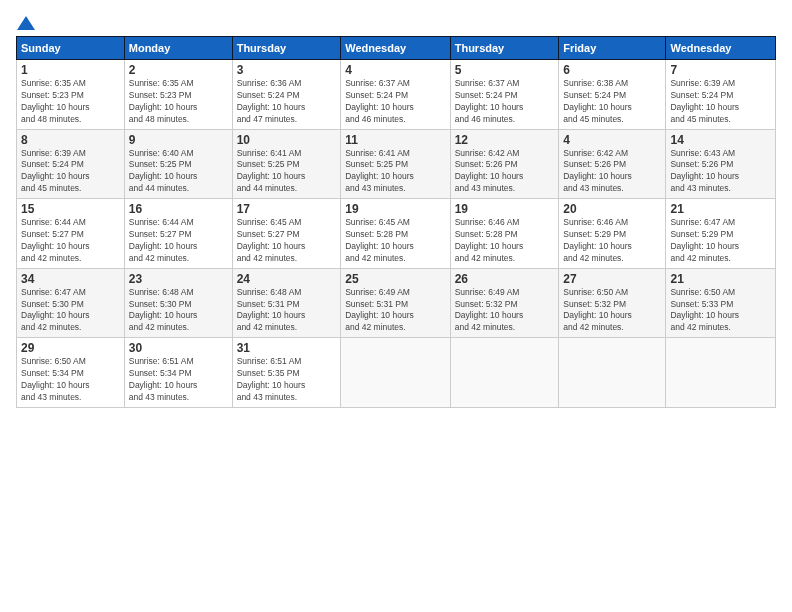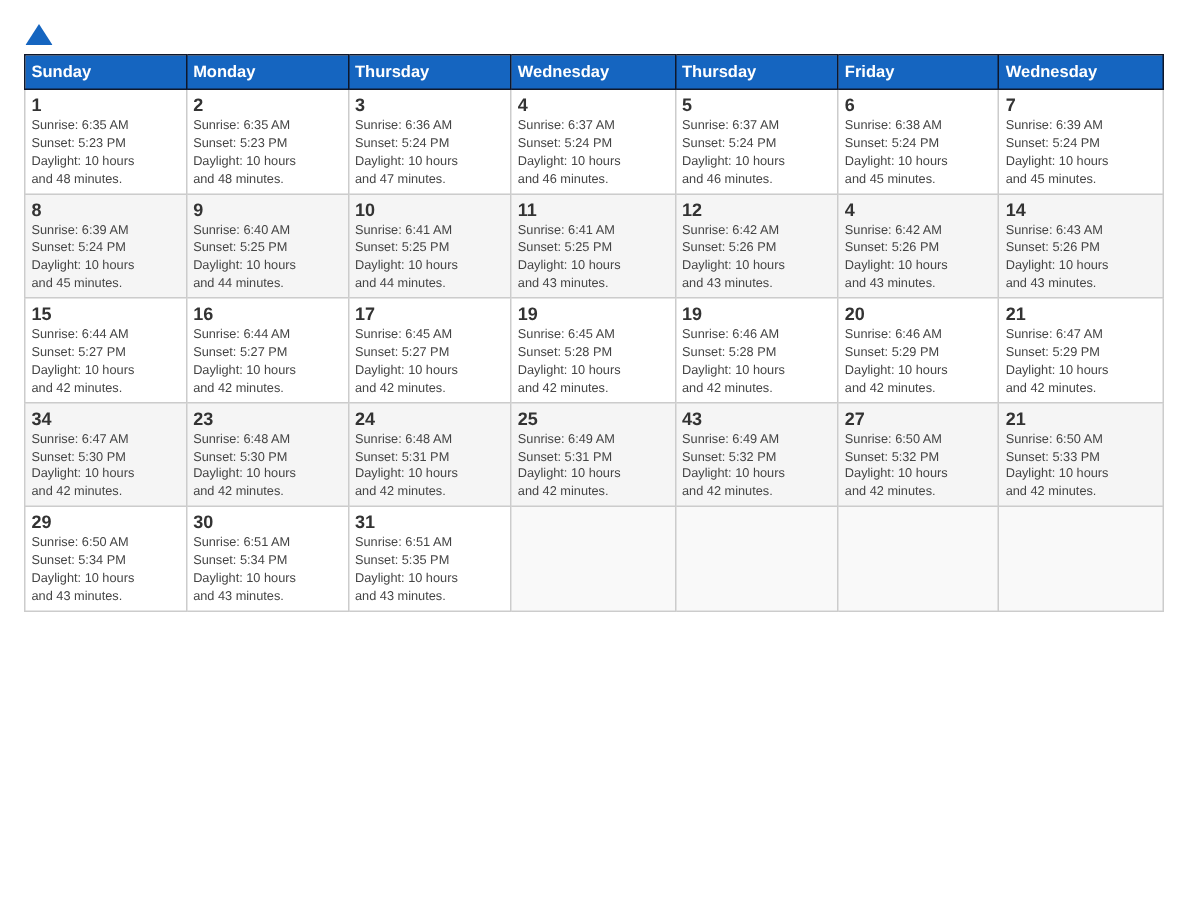--- a/index.html
+++ b/index.html
@@ -229,21 +229,21 @@
       </td>
           <td>
         <span class="day-number">24</span>
         <div class="day-info">Sunrise: 6:48 AM<br>Sunset: 5:31 PM<br>Daylight: 10 hours<br>and 42 minutes.</div>
       </td>
           <td>
         <span class="day-number">25</span>
         <div class="day-info">Sunrise: 6:49 AM<br>Sunset: 5:31 PM<br>Daylight: 10 hours<br>and 42 minutes.</div>
       </td>
           <td>
-        <span class="day-number">43</span>
+        <span class="day-number">26</span>
         <div class="day-info">Sunrise: 6:49 AM<br>Sunset: 5:32 PM<br>Daylight: 10 hours<br>and 42 minutes.</div>
       </td>
           <td>
         <span class="day-number">27</span>
         <div class="day-info">Sunrise: 6:50 AM<br>Sunset: 5:32 PM<br>Daylight: 10 hours<br>and 42 minutes.</div>
       </td>
           <td>
         <span class="day-number">21</span>
         <div class="day-info">Sunrise: 6:50 AM<br>Sunset: 5:33 PM<br>Daylight: 10 hours<br>and 42 minutes.</div>
       </td>

